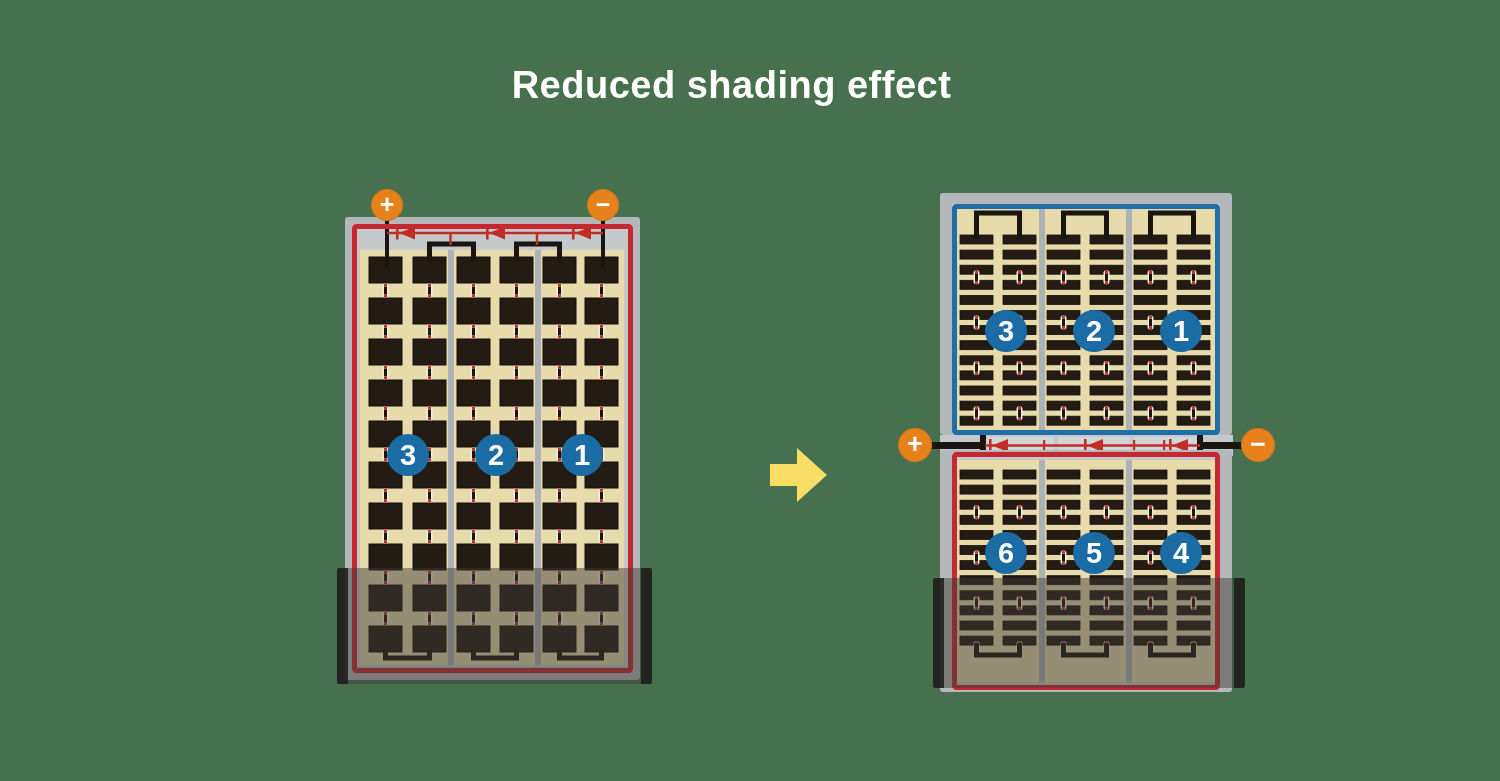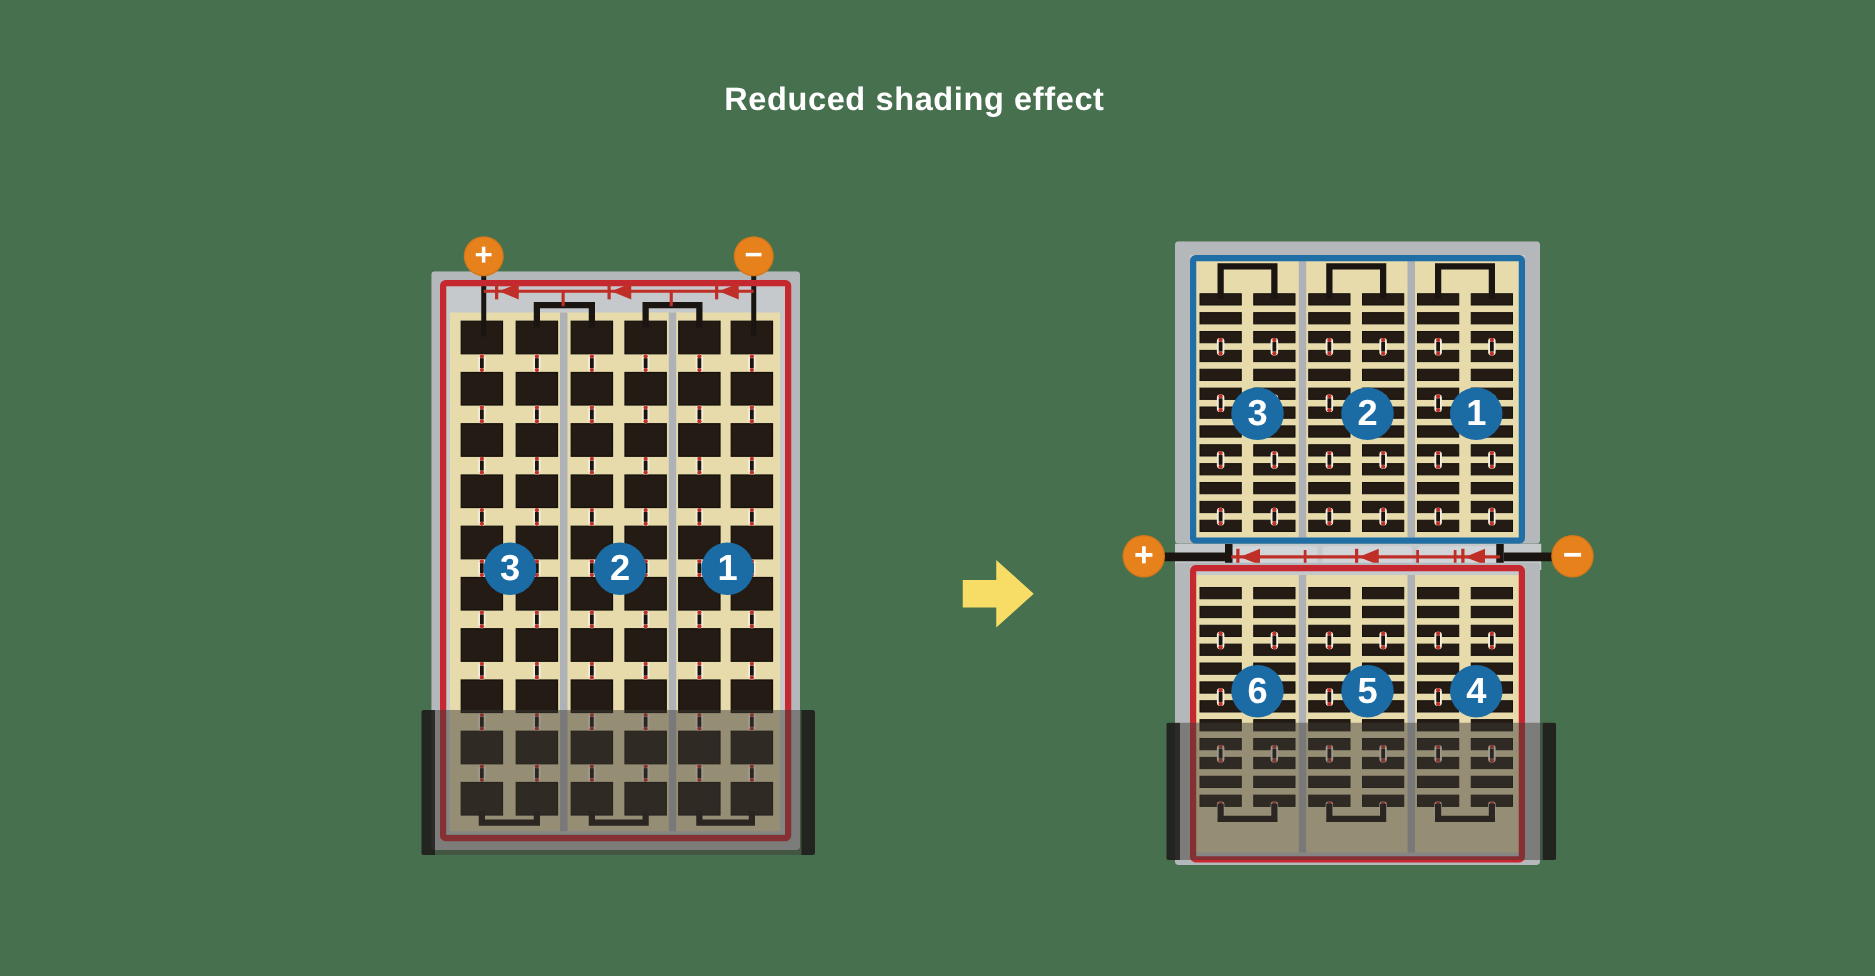--- a/index.html
+++ b/index.html
@@ -1,19 +1,19 @@
 <!DOCTYPE html>
 <html><head>
 <meta charset="utf-8">
 <style>
   html,body{margin:0;padding:0;}
   body{font-family:"Liberation Sans", sans-serif;}
   .stage{position:relative;width:1500px;height:781px;overflow:hidden;background:var(--bg,#47704e);}
   .title{position:absolute;left:0;top:64px;width:1463px;text-align:center;
-         font-size:26px;font-weight:700;color:var(--title,#fff);letter-spacing:0.5px;}
+         font-size:38px;font-weight:700;color:var(--title,#fff);letter-spacing:0.5px;}
   .abs{position:absolute;}
   .terminal{position:absolute;border-radius:50%;background:var(--orange,#e6811c);
             color:#fff;font-weight:700;text-align:center;z-index:6;
             box-shadow:0 0 0 1px rgba(0,0,0,0.08) inset;}
   .terminal.small{width:32px;height:32px;line-height:31px;font-size:25px;}
   .terminal.big{width:34px;height:34px;line-height:33px;font-size:27px;}
   .num-circle{position:absolute;width:42px;height:42px;border-radius:50%;
               background:var(--blue,#1b6ca5);color:#fff;font-weight:700;
               font-size:29px;line-height:42px;text-align:center;z-index:5;}
   .shade{position:absolute;z-index:4;box-sizing:border-box;

